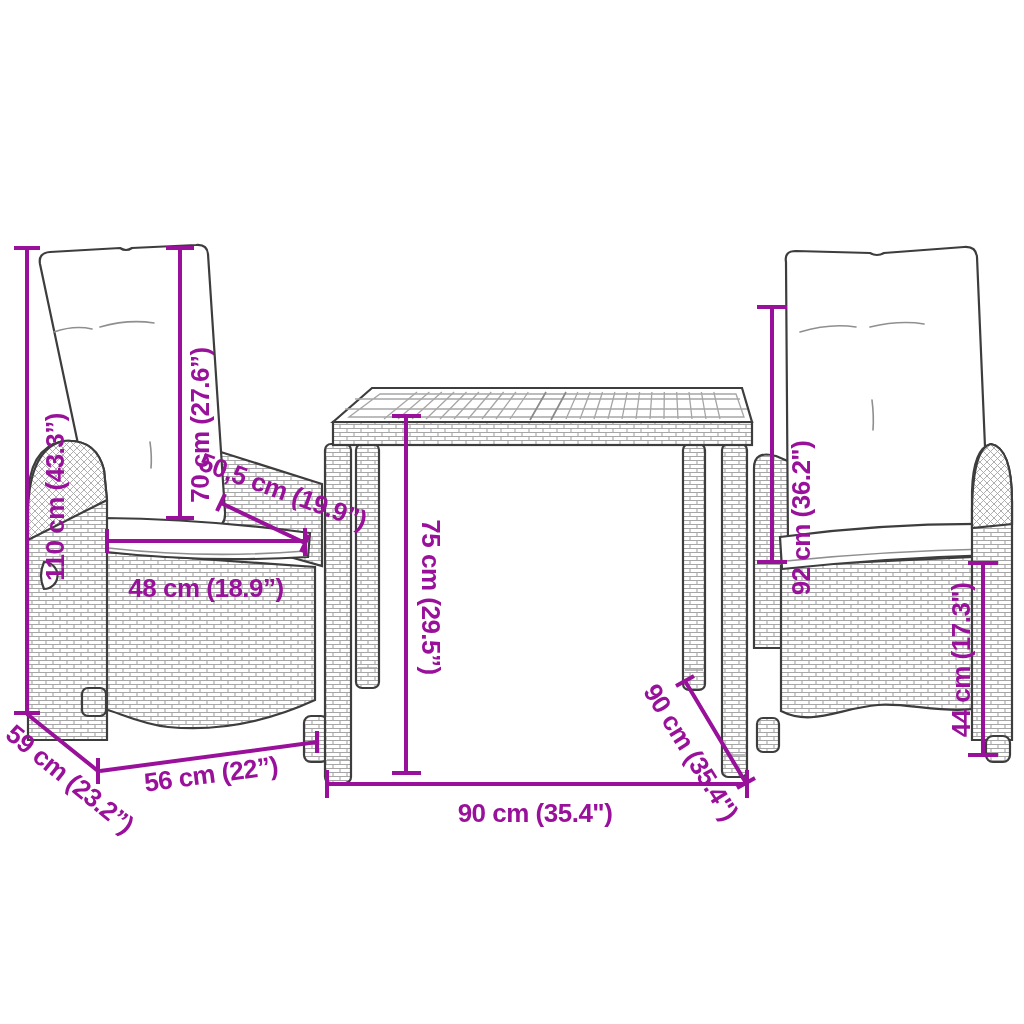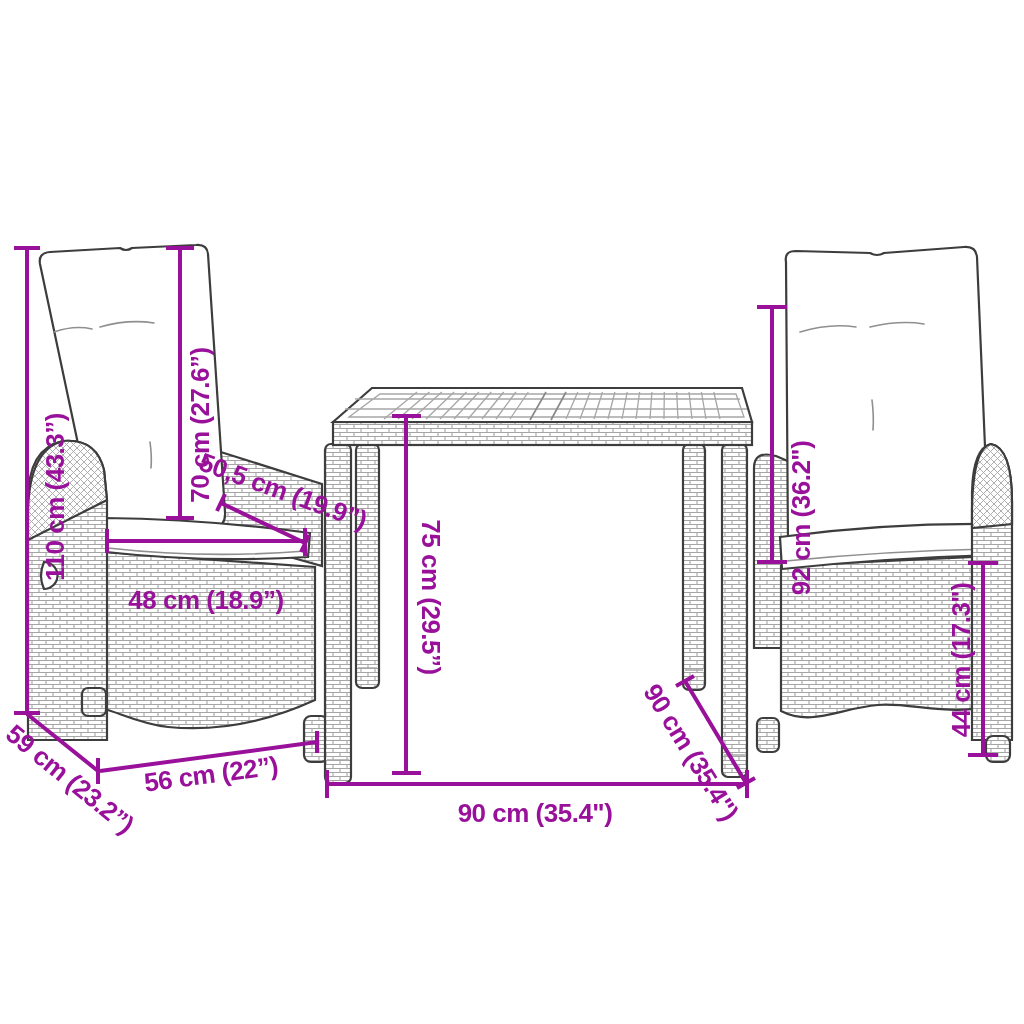--- a/index.html
+++ b/index.html
@@ -110,21 +110,21 @@
       <path d="M327,784 H747 M327,770 V798 M747,770 V798"></path>
       <path d="M685,681 L746,783 M676,686 L694,676 M737,788 L755,778"></path>
       <path d="M772,307 V562 M757,307 H787 M757,562 H787"></path>
       <path d="M983,563 V755 M968,563 H998 M968,755 H998"></path>
     </g>
   </svg>
 
   <div class="label" style="left:55px;top:497px;--rot:-90deg">110 cm (43.3”)</div>
   <div class="label" style="left:200px;top:425px;--rot:-90deg">70 cm (27.6”)</div>
   <div class="label" style="left:283px;top:491px;--rot:20deg">50,5 cm (19.9”)</div>
-  <div class="label" style="left:206px;top:600px;--rot:0deg">48 cm (18.9”)</div>
+  <div class="label" style="left:206px;top:588px;--rot:0deg">48 cm (18.9”)</div>
   <div class="label" style="left:211px;top:774px;--rot:-7.5deg">56 cm (22”)</div>
   <div class="label" style="left:70px;top:779px;--rot:39deg">59 cm (23.2”)</div>
   <div class="label" style="left:431px;top:597px;--rot:90deg">75 cm (29.5”)</div>
   <div class="label" style="left:535px;top:813px;--rot:0deg">90 cm (35.4")</div>
   <div class="label" style="left:691px;top:752px;--rot:58deg">90 cm (35.4")</div>
   <div class="label" style="left:801px;top:518px;--rot:-90deg">92 cm (36.2")</div>
   <div class="label" style="left:961px;top:660px;--rot:-90deg">44 cm (17.3")</div>
 </div>
 
 </body></html>

